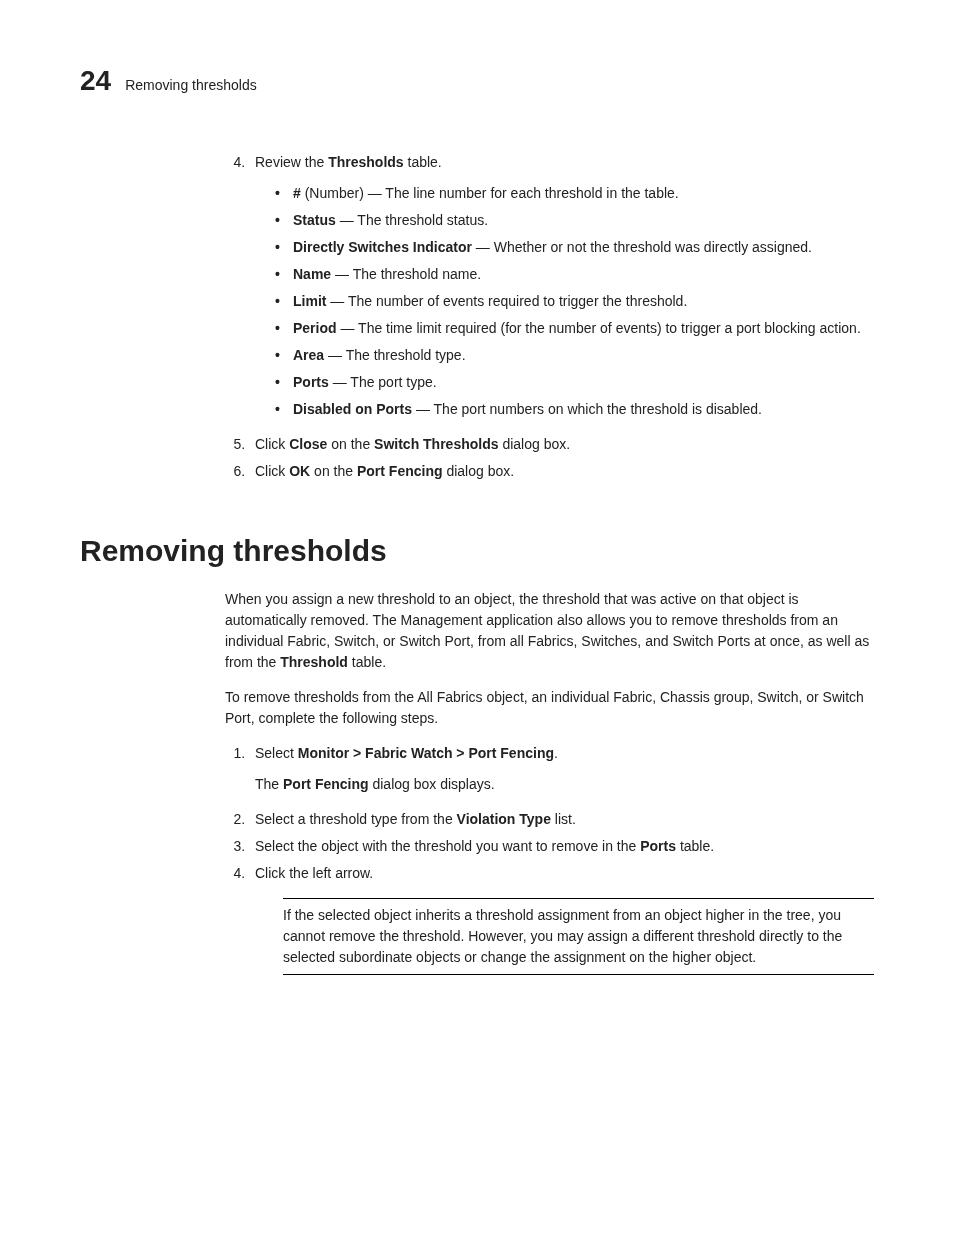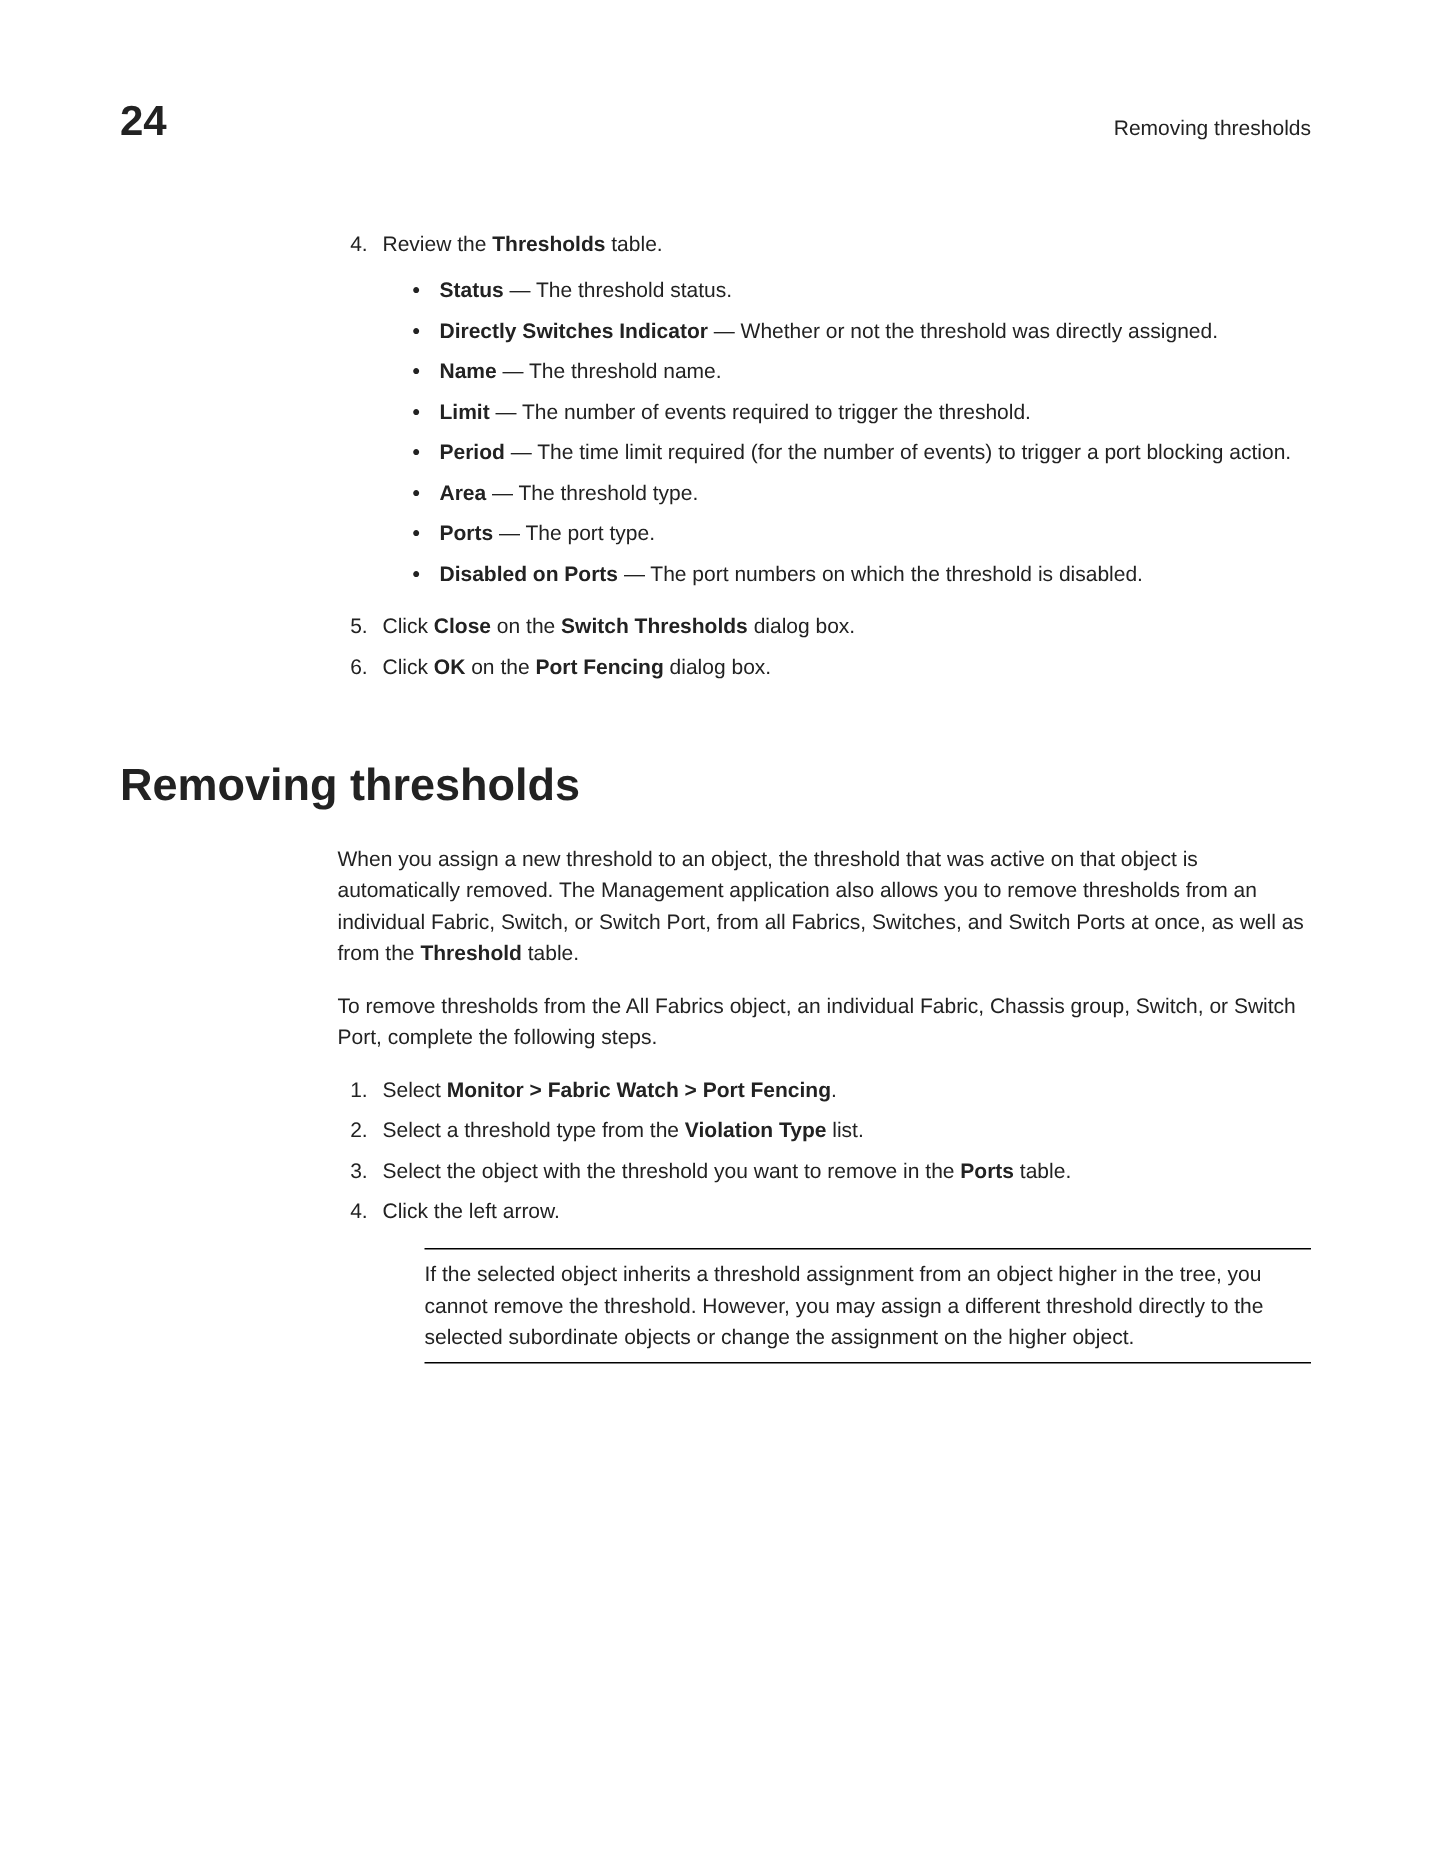--- a/index.html
+++ b/index.html
@@ -16,21 +16,20 @@
     height: 1235px;
     position: relative;
     box-sizing: border-box;
     padding: 60px 80px 60px 80px;
   }
   .header {
     display: flex;
     align-items: baseline;
     gap: 14px;
     margin-bottom: 50px;
-    justify-content: space-between;
   }
   .chapter-num {
     font-size: 28px;
     font-weight: bold;
     font-family: Arial, Helvetica, sans-serif;
   }
   .crumb {
     font-size: 14px;
   }
   .content {
@@ -100,20 +99,21 @@
     <span class="chapter-num">24</span>
     <span class="crumb">Removing thresholds</span>
   </div>
 
   <div class="content">
 
     <ol class="steps" start="4">
       <li>
         <span>Review the </span><span class="bold">Thresholds</span><span> table.</span>
         <ul class="bullets">
+          <li><span class="bold">#</span><span> (Number) — The line number for each threshold in the table.</span></li>
           <li><span class="bold">Status</span><span> — The threshold status.</span></li>
           <li><span class="bold">Directly Switches Indicator</span><span> — Whether or not the threshold was directly assigned.</span></li>
           <li><span class="bold">Name</span><span> — The threshold name.</span></li>
           <li><span class="bold">Limit</span><span> — The number of events required to trigger the threshold.</span></li>
           <li><span class="bold">Period</span><span> — The time limit required (for the number of events) to trigger a port blocking action.</span></li>
           <li><span class="bold">Area</span><span> — The threshold type.</span></li>
           <li><span class="bold">Ports</span><span> — The port type.</span></li>
           <li><span class="bold">Disabled on Ports</span><span> — The port numbers on which the threshold is disabled.</span></li>
         </ul>
       </li>
@@ -130,20 +130,23 @@
     <p>
       <span>When you assign a new threshold to an object, the threshold that was active on that object is automatically removed. The Management application also allows you to remove thresholds from an individual Fabric, Switch, or Switch Port, from all Fabrics, Switches, and Switch Ports at once, as well as from the </span><span class="bold">Threshold</span><span> table.</span>
     </p>
 
 
     <p>To remove thresholds from the All Fabrics object, an individual Fabric, Chassis group, Switch, or Switch Port, complete the following steps.</p>
 
     <ol class="steps">
       <li>
         <span>Select </span><span class="bold">Monitor &gt; Fabric Watch &gt; Port Fencing</span><span>.</span>
+        <div class="step-body" style="margin-left:0;">
+          <span>The </span><span class="bold">Port Fencing</span><span> dialog box displays.</span>
+        </div>
       </li>
       <li>
         <span>Select a threshold type from the </span><span class="bold">Violation Type</span><span> list.</span>
       </li>
       <li>
         <span>Select the object with the threshold you want to remove in the </span><span class="bold">Ports</span><span> table.</span>
       </li>
       <li>
         <span>Click the left arrow.</span>
         <div class="note-box">

